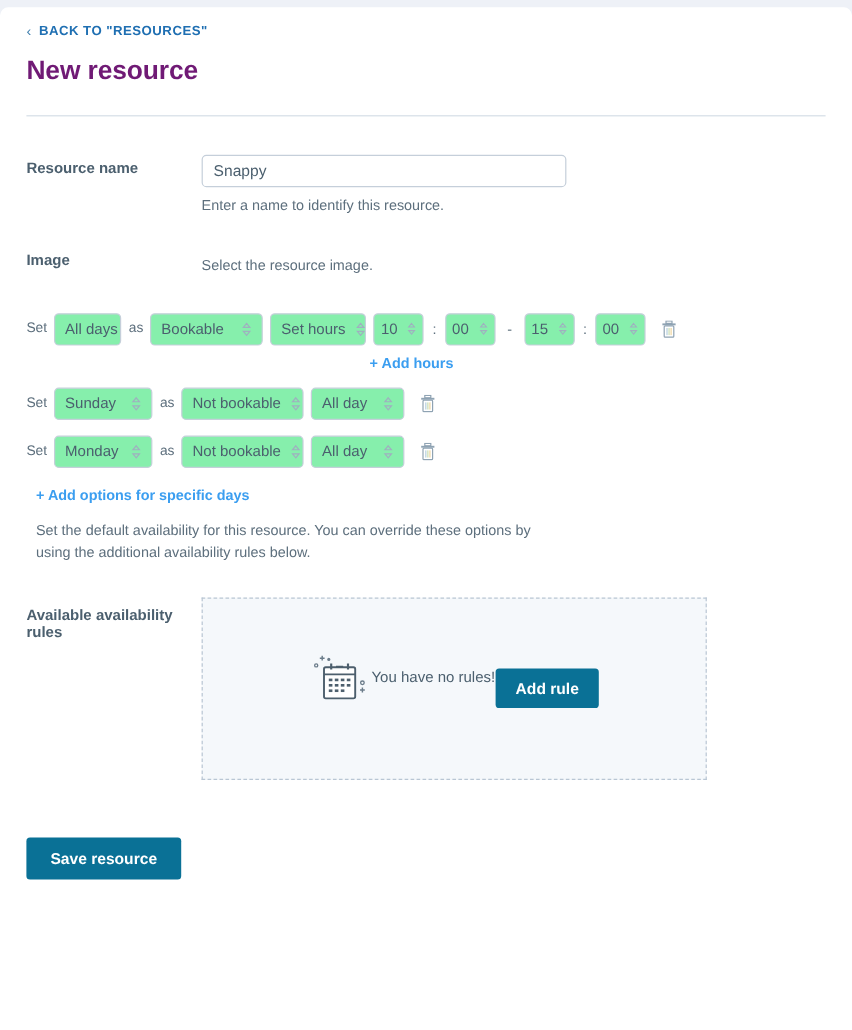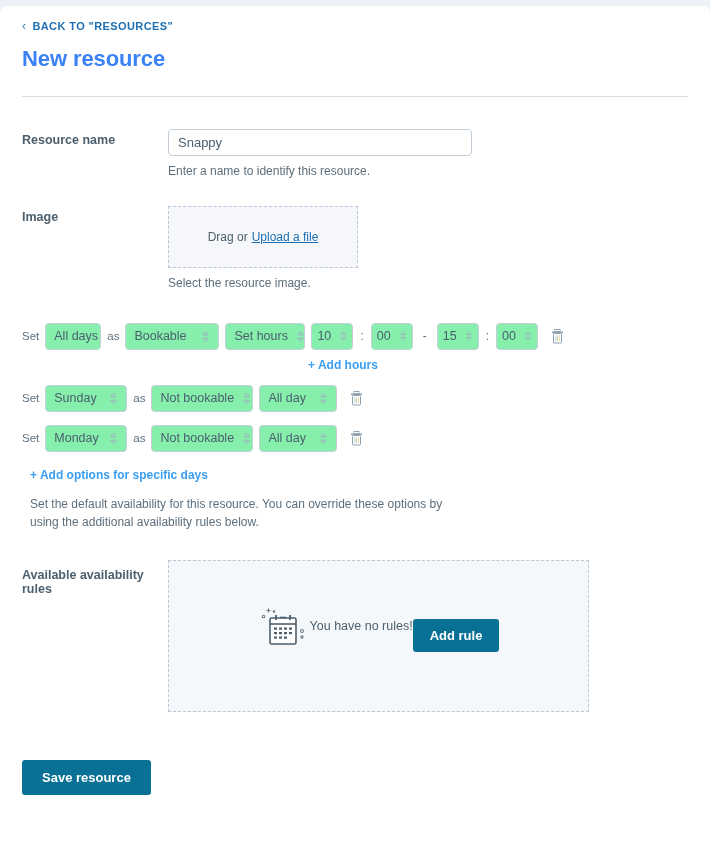--- a/index.html
+++ b/index.html
@@ -41,21 +41,21 @@
     display: inline-block;
     font-size: 12px;
     line-height: 1;
     color: #3f7fae;
     font-weight: 400;
   }
   .page-title {
     margin: 13px 0 0 0;
     font-size: 22px;
     font-weight: 600;
-    color: #3b82f6;
+    color: #701a75;
     letter-spacing: -0.1px;
   }
   .header-divider {
     margin-top: 24px;
     height: 1px;
     background: #d5dee7;
     width: 100%;
   }
 
   
@@ -256,24 +256,20 @@
       <div class="field-label">Resource name</div>
       <div class="field-control">
         <input class="text-input input-name" type="text" value="Snappy" style="">
         <div class="help-text">Enter a name to identify this resource.</div>
       </div>
     </div>
 
     <div class="field-row" style="margin-top:26px;">
       <div class="field-label">Image</div>
       <div class="field-control">
-        <div class="upload-box">
-          <span>Drag or</span>
-          <span class="upload-link">Upload a file</span>
-        </div>
         <div class="help-text">Select the resource image.</div>
       </div>
     </div>
 
 
     <div class="field-row" style="margin-top:30px;">
       <div class="field-control">
 
         
         <div class="avail-row">

